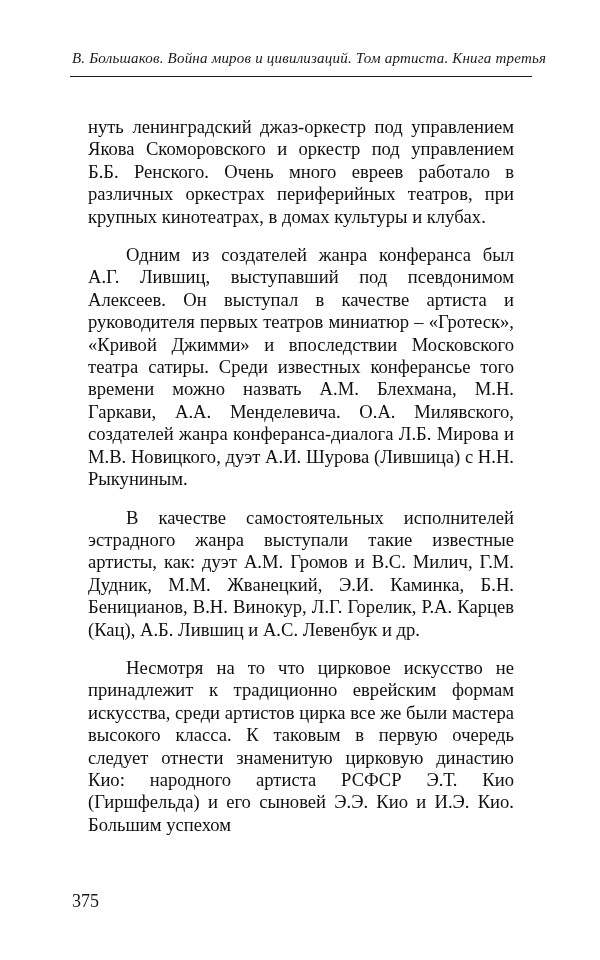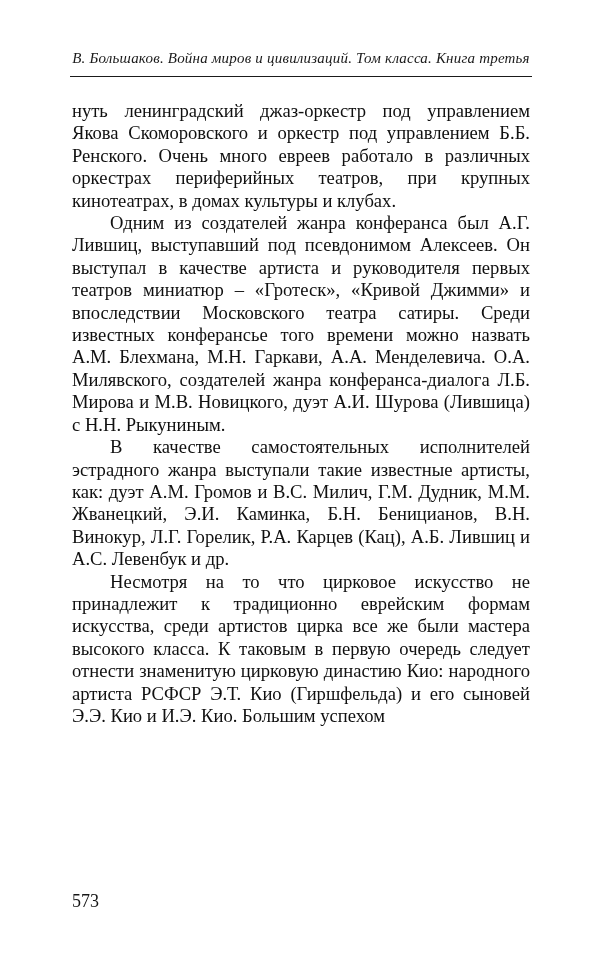--- a/index.html
+++ b/index.html
@@ -43,40 +43,40 @@
     left: 72px;
     width: 458px;
     font-size: 18.6px;
     line-height: 22.4px;
     text-align: justify;
     color: #101010;
     hyphens: auto;
     -webkit-hyphens: auto;
   }
   .body-text p {
-    margin: 0;
+    margin: 16px;
     padding: 0;
   }
   .body-text p.indent {
     text-indent: 38px;
   }
   .page-number {
     position: absolute;
     left: 72px;
     bottom: 48px;
     font-size: 18px;
     color: #161616;
   }
 </style>
 </head>
 <body>
 
 <div class="page">
-  <div class="running-head">В. Большаков. Война миров и цивилизаций. Том класса. Книга третья</div>
+  <div class="running-head">В. Большаков. Война миров и цивилизаций. Том артиста. Книга третья</div>
   <div class="head-rule"></div>
   <div class="body-text">
       <p class="">нуть ленинградский джаз-оркестр под управлением Якова Скоморовского и оркестр под управлением Б.Б. Ренского. Очень много евреев работало в различных оркестрах периферийных театров, при крупных кинотеатрах, в домах культуры и клубах.</p>
       <p class="indent">Одним из создателей жанра конферанса был А.Г. Лившиц, выступавший под псевдонимом Алексеев. Он выступал в качестве артиста и руководителя первых театров миниатюр – «Гротеск», «Кривой Джимми» и впоследствии Московского театра сатиры. Среди известных конферансье того времени можно назвать А.М. Блехмана, М.Н. Гаркави, А.А. Менделевича. О.А. Милявского, создателей жанра конферанса-диалога Л.Б. Мирова и М.В. Новицкого, дуэт А.И. Шурова (Лившица) с Н.Н. Рыкуниным.</p>
       <p class="indent">В качестве самостоятельных исполнителей эстрадного жанра выступали такие известные артисты, как: дуэт А.М. Громов и В.С. Милич, Г.М. Дудник, М.М. Жванецкий, Э.И. Каминка, Б.Н. Беницианов, В.Н. Винокур, Л.Г. Горелик, Р.А. Карцев (Кац), А.Б. Лившиц и А.С. Левенбук и др.</p>
       <p class="indent">Несмотря на то что цирковое искусство не принадлежит к традиционно еврейским формам искусства, среди артистов цирка все же были мастера высокого класса. К таковым в первую очередь следует отнести знаменитую цирковую династию Кио: народного артиста РСФСР Э.Т. Кио (Гиршфельда) и его сыновей Э.Э. Кио и И.Э. Кио. Большим успехом</p>
     </div>
-  <div class="page-number">573</div>
+  <div class="page-number">375</div>
 </div>
 
 </body></html>

